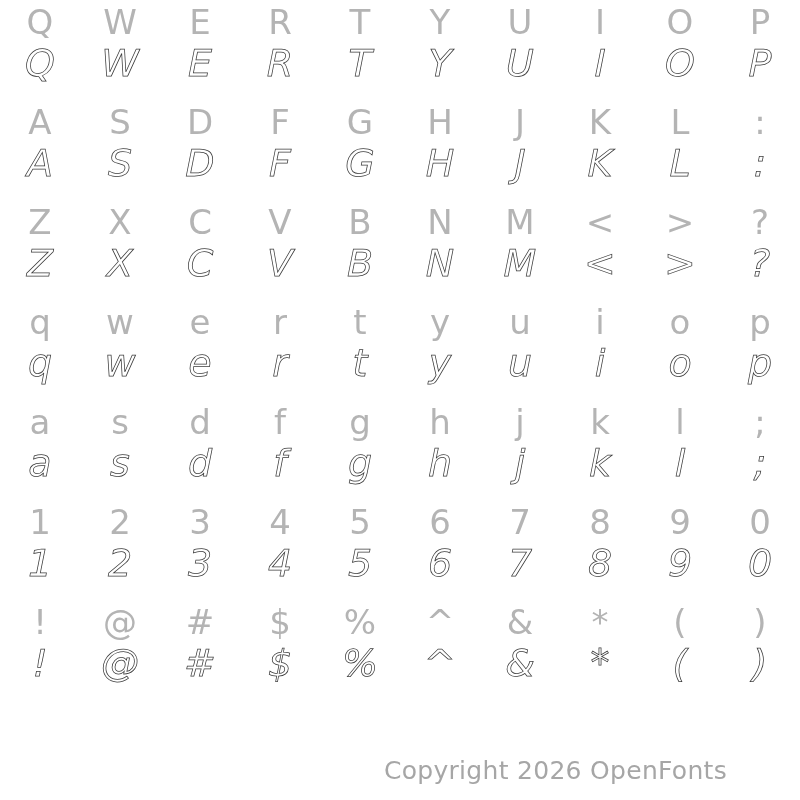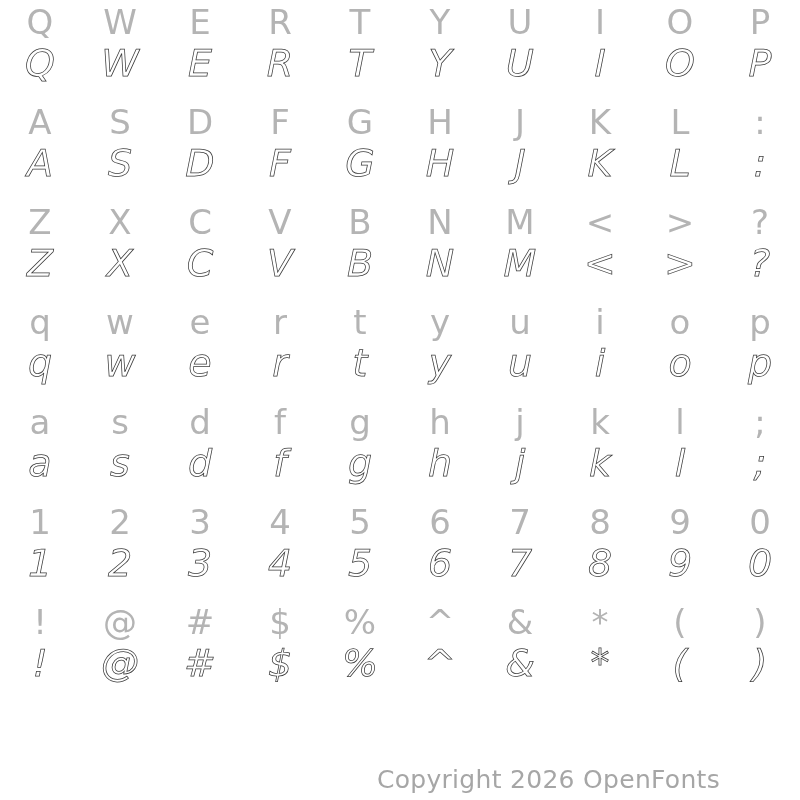--- a/index.html
+++ b/index.html
@@ -33,25 +33,24 @@
     top:38px;height:50px;
     font-size:38px;font-style:italic;font-weight:400;
     color:transparent;
     -webkit-text-stroke:0.75px var(--thin-ink,#3c3c3c);
   }
   @supports not (-webkit-text-stroke:1px #000){
     .row.italic{color:var(--thin-ink,#3c3c3c);}
   }
   .cell{display:inline-block;min-width:12px;text-align:center;}
   .footer{
-    position:absolute;top:756px;right:80px;
+    position:absolute;top:756px;right:73px;
     font-size:25px;line-height:30px;
     color:var(--footer-text,#a6a6a6);
     letter-spacing:0.3px;
-    margin-top:9px;
   }
 </style>
 </head>
 <body>
 
 <main class="sheet">
   <div class="pairs" id="pairs">
       <section class="pair">
         <div class="row gray"><span class="cell">Q</span><span class="cell">W</span><span class="cell">E</span><span class="cell">R</span><span class="cell">T</span><span class="cell">Y</span><span class="cell">U</span><span class="cell">I</span><span class="cell">O</span><span class="cell">P</span></div>
         <div class="row italic"><span class="cell">Q</span><span class="cell">W</span><span class="cell">E</span><span class="cell">R</span><span class="cell">T</span><span class="cell">Y</span><span class="cell">U</span><span class="cell">I</span><span class="cell">O</span><span class="cell">P</span></div>

